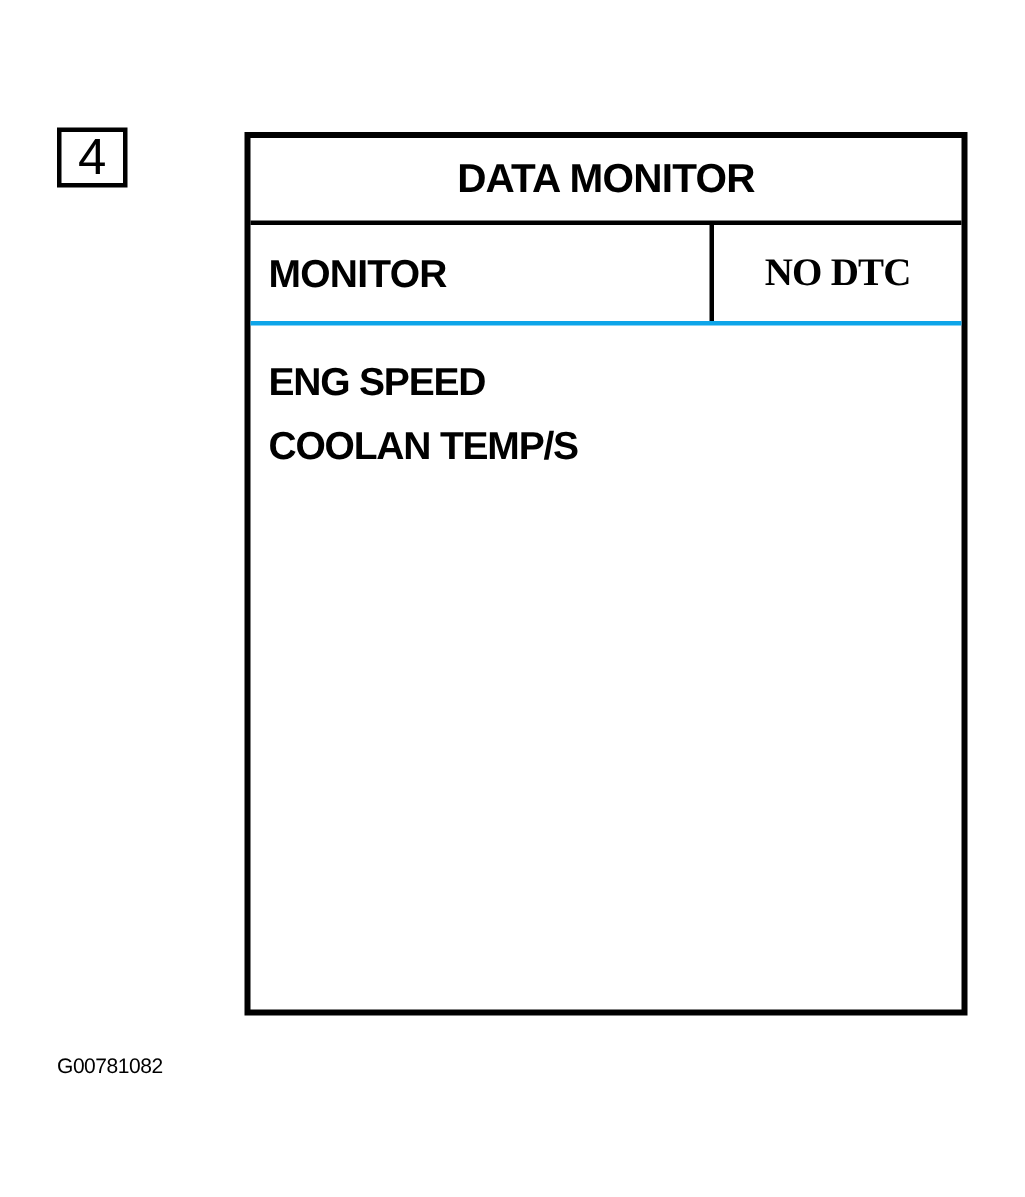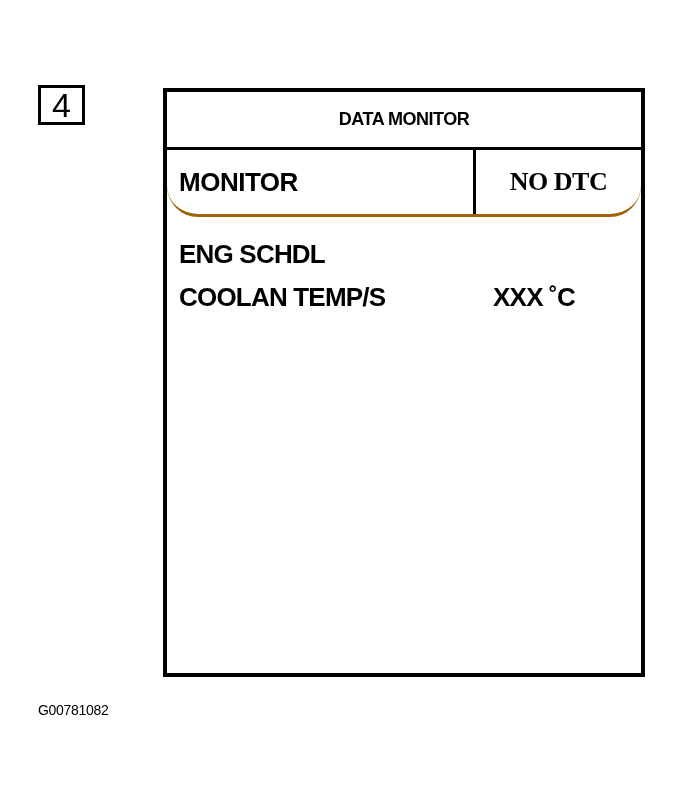--- a/index.html
+++ b/index.html
@@ -4,23 +4,23 @@
   <style>
     html, body { margin: 0; padding: 0; background: #ffffff; }
     body { width: 683px; height: 798px; position: relative; overflow: hidden;
            font-family: "Liberation Sans", sans-serif; color: #000; }
     .step-box { position: absolute; left: 38px; top: 85px; width: 47px; height: 40px;
                 border: 3px solid #000; box-sizing: border-box; display: flex;
                 align-items: center; justify-content: center; font-size: 34px; line-height: 1; }
     .screen { position: absolute; left: 163px; top: 88px; width: 482px; height: 589px;
               border: 4px solid #000; box-sizing: border-box; }
     .title-row { height: 55px; border-bottom: 3px solid #000; display: flex;
-                 align-items: center; justify-content: center; font-weight: bold; font-size: 18px;
+                 align-items: center; justify-content: center; font-weight: bold; font-size: 27px;
                  letter-spacing: -0.5px; }
-    .mode-row { height: 64px; border-bottom: 3px solid #a16207; display: flex; border-radius: 31px; }
+    .mode-row { height: 64px; border-bottom: 3px solid #0ea5e9; display: flex; }
     .mode-left { flex: 1; border-right: 3px solid #000; display: flex; align-items: center;
                  padding-left: 12px; font-weight: bold; font-size: 26px; letter-spacing: -0.5px; }
     .mode-right { width: 165px; display: flex; align-items: center; justify-content: center;
                   font-weight: bold; font-size: 26px; letter-spacing: -0.5px; font-family: Liberation Serif, serif; }
     .data-list { padding-top: 16px; }
     .data-row { height: 43px; display: flex; align-items: center; font-weight: bold;
                 font-size: 26px; letter-spacing: -0.8px; }
     .data-label { width: 270px; padding-left: 12px; white-space: nowrap; }
     .data-value { width: 170px; text-align: center; white-space: nowrap; }
     .caption { position: absolute; left: 38px; top: 702px; font-size: 14px; letter-spacing: -0.3px; }
@@ -33,24 +33,23 @@
 </div>
 
 <div class="screen">
   <div class="title-row">DATA MONITOR</div>
   <div class="mode-row">
     <div class="mode-left">MONITOR</div>
     <div class="mode-right">NO DTC</div>
   </div>
   <div class="data-list">
     <div class="data-row">
-      <span class="data-label">ENG SCHDL</span>
+      <span class="data-label">ENG SPEED</span>
     </div>
     <div class="data-row">
       <span class="data-label">COOLAN TEMP/S</span>
-      <span class="data-value">XXX ˚C</span>
     </div>
     <div class="data-row">
     </div>
   </div>
 </div>
 
 <div class="caption">G00781082</div>
 
 </body></html>

